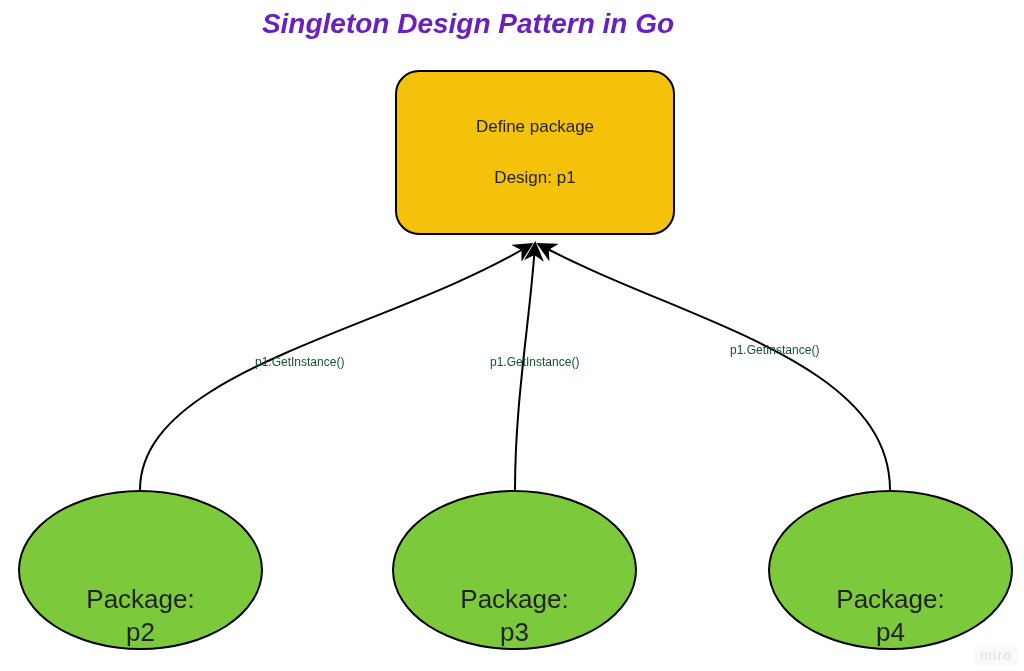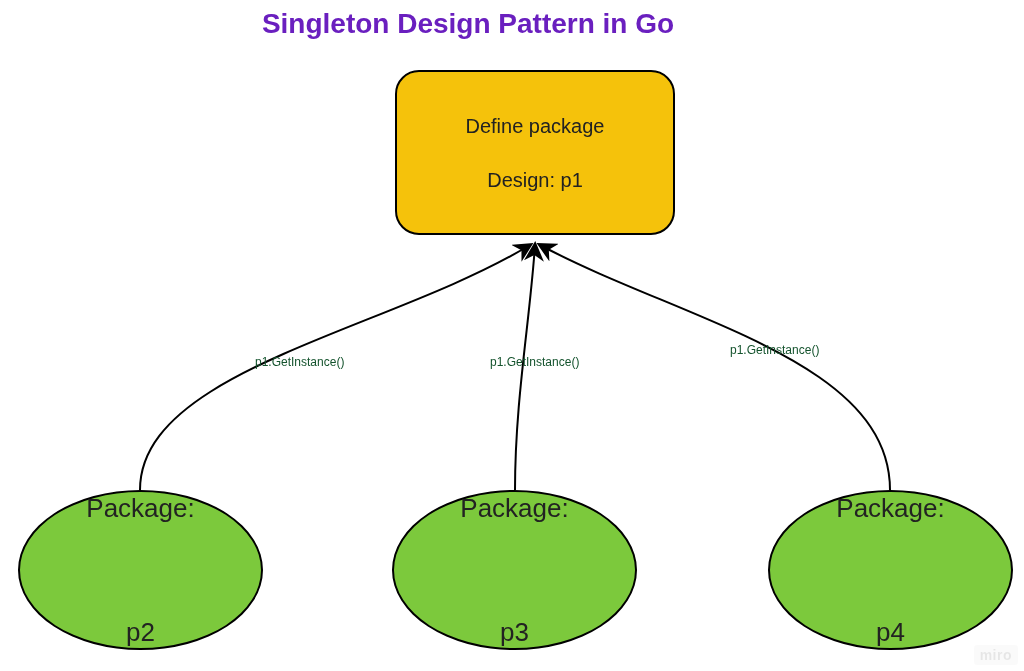--- a/index.html
+++ b/index.html
@@ -19,53 +19,54 @@
   }
   .title {
     position: absolute;
     top: 8px;
     left: 0;
     width: 936px;
     text-align: center;
     font-size: 28px;
     font-weight: 700;
     color: #6a1fbf;
+    font-style: italic;
   }
   .top-box {
     position: absolute;
     left: 395px;
     top: 70px;
     width: 280px;
     height: 165px;
     background: #f5c20b;
     border: 2px solid #000;
     border-radius: 24px;
     display: flex;
     flex-direction: column;
     align-items: center;
     justify-content: center;
     text-align: center;
-    font-size: 20px;
+    font-size: 17px;
     color: #222;
     line-height: 1.3;
     box-sizing: border-box;
     padding: 10px;
     gap: 28px;
   }
   .ellipse {
     position: absolute;
     width: 245px;
     height: 160px;
     background: #7cc93c;
     border: 2px solid #000;
     border-radius: 50%;
     display: flex;
     flex-direction: column;
     align-items: center;
-    justify-content: space-between;
+    justify-content: flex-end;
     font-size: 26px;
     color: #222;
     text-align: center;
     line-height: 1.25;
     box-sizing: border-box;
   }
   .e1 { left: 18px;  top: 490px; }
   .e2 { left: 392px; top: 490px; }
   .e3 { left: 768px; top: 490px; }
   svg.arrows {

